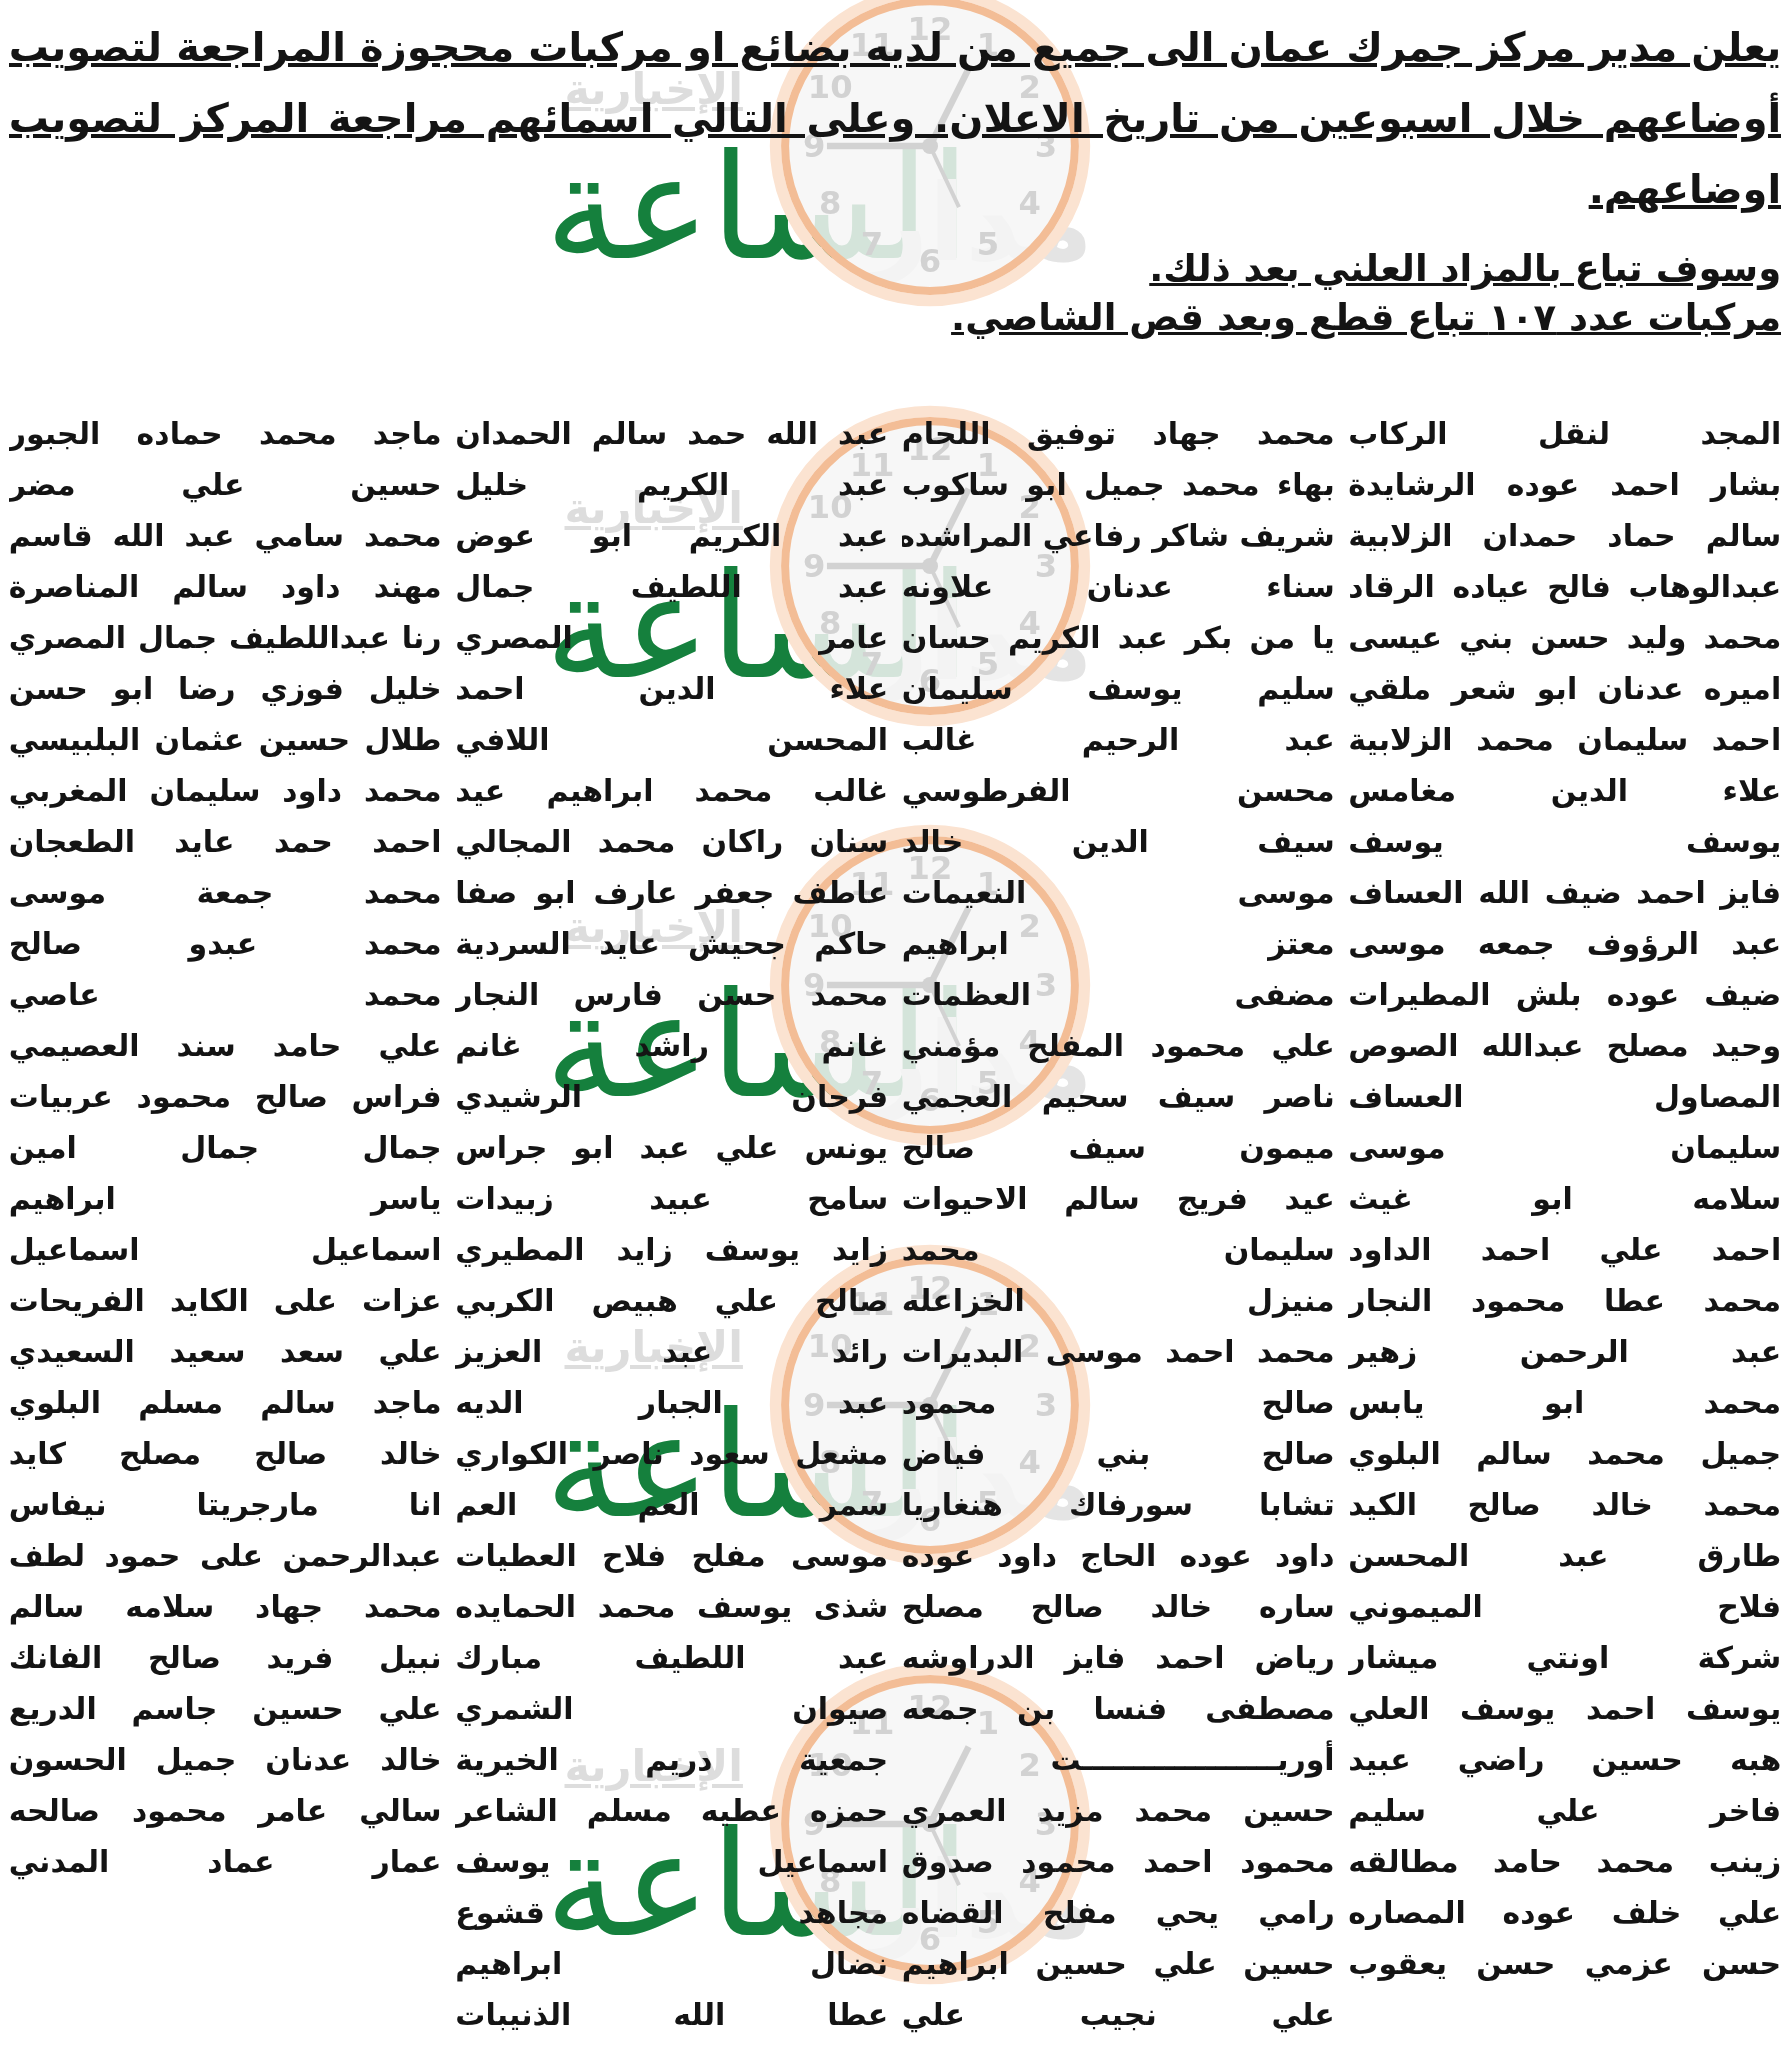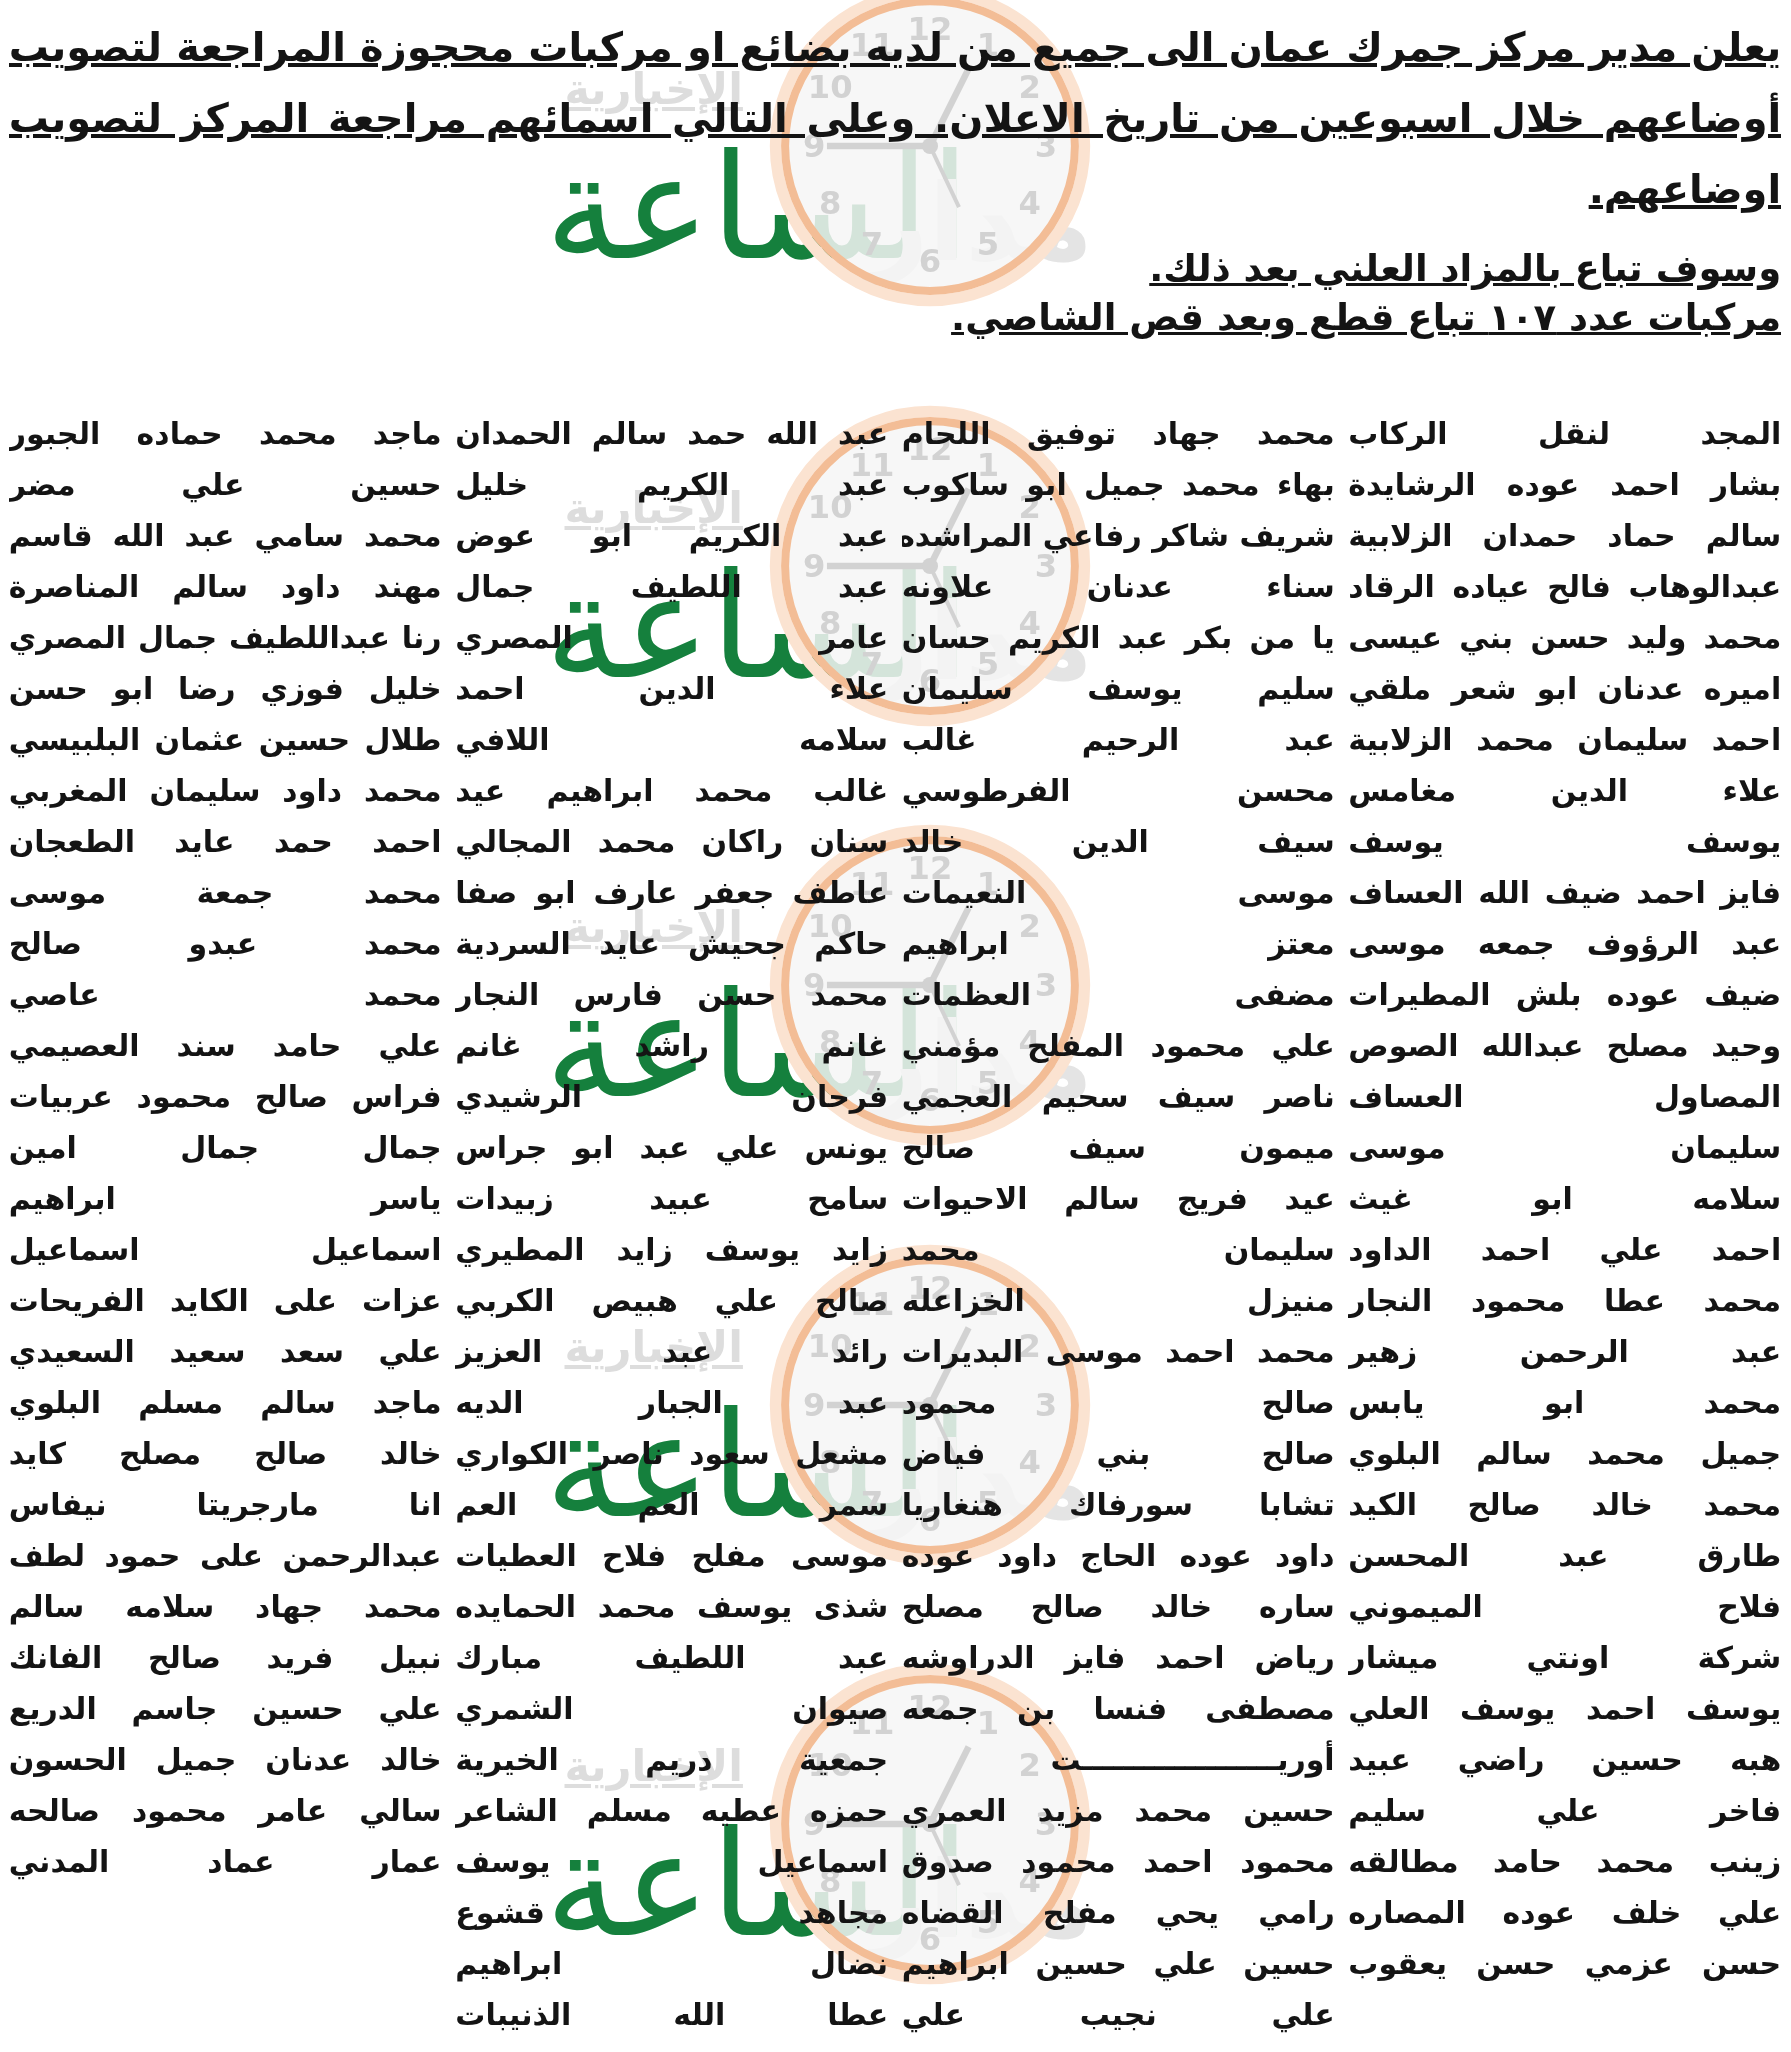--- a/index.html
+++ b/index.html
@@ -289,21 +289,21 @@
         <div class="name-line">حسين علي حسين ابراهيم</div>
         <div class="name-line">علي نجيب علي</div>
       </div>
     <div class="name-col">
         <div class="name-line">عبد الله حمد سالم الحمدان</div>
         <div class="name-line">عبد الكريم خليل</div>
         <div class="name-line">عبد الكريم ابو عوض</div>
         <div class="name-line">عبد اللطيف جمال</div>
         <div class="name-line">عامر المصري</div>
         <div class="name-line">علاء الدين احمد</div>
-        <div class="name-line">سلامه اللافي</div>
+        <div class="name-line">المحسن اللافي</div>
         <div class="name-line">غالب محمد ابراهيم عيد</div>
         <div class="name-line">سنان راكان محمد المجالي</div>
         <div class="name-line">عاطف جعفر عارف ابو صفا</div>
         <div class="name-line">حاكم جحيش عايد السردية</div>
         <div class="name-line">محمد حسن فارس النجار</div>
         <div class="name-line">غانم راشد غانم</div>
         <div class="name-line">فرحان الرشيدي</div>
         <div class="name-line">يونس علي عبد ابو جراس</div>
         <div class="name-line">سامح عبيد زبيدات</div>
         <div class="name-line">زايد يوسف زايد المطيري</div>

